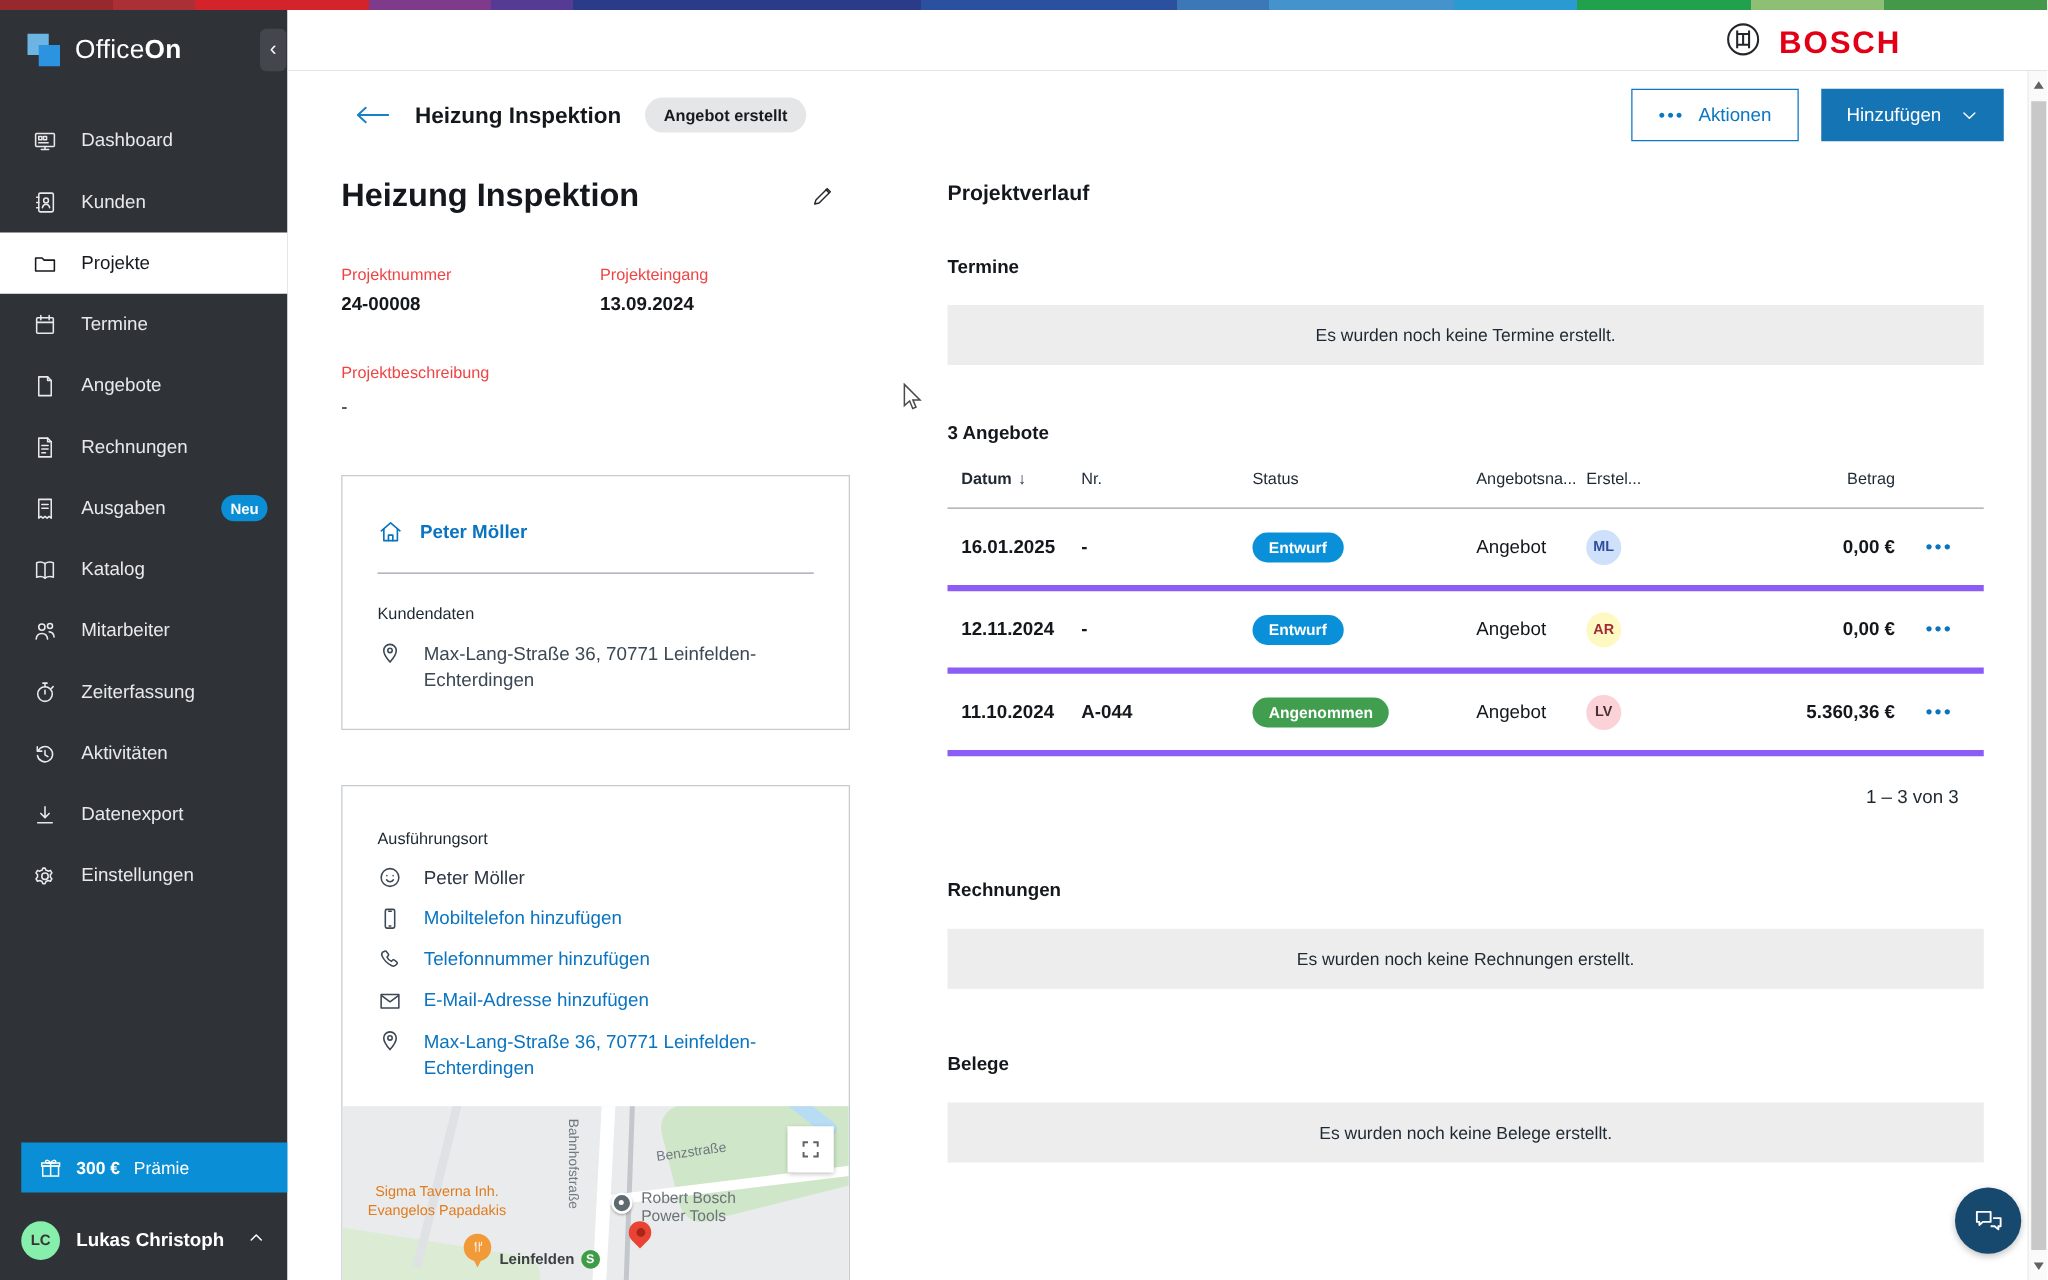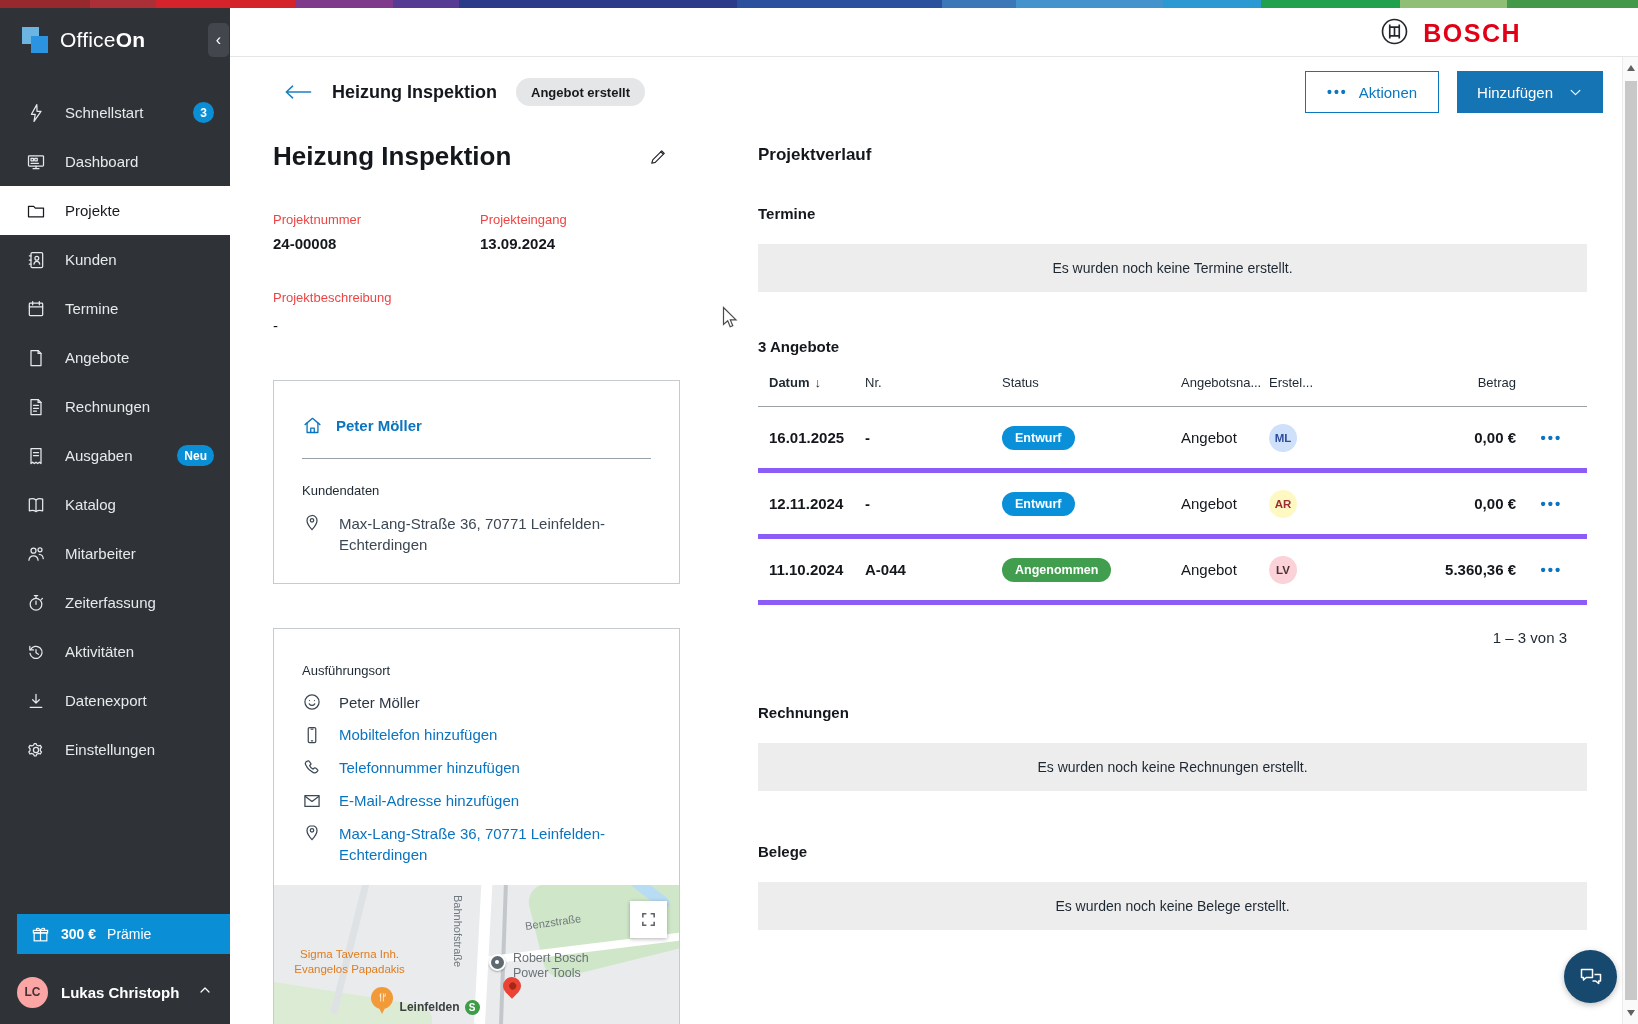--- a/index.html
+++ b/index.html
@@ -37,21 +37,21 @@
   .nav-badge { margin-left:auto; background:#0a8fd6; color:#fff; border-radius:11px; min-width:21px;
     height:21px; padding:0 7px; font-size:12px; font-weight:700; display:flex; align-items:center;
     justify-content:center; }
   .sidebar-bottom { margin-top:auto; padding-bottom:10px; }
   .premium-btn { margin:0 17px 16px; width:220px; height:40px; background:#0a8fd6; border:none;
     color:#fff; font-size:14px; display:flex; align-items:center; gap:11px; padding:0 14px;
     cursor:pointer; font-family:inherit; }
   .premium-btn svg { width:19px; height:19px; stroke:#fff; fill:none; stroke-width:1.5; }
   .premium-btn b { font-weight:700; }
   .user-row { display:flex; align-items:center; gap:13px; padding:0 17px; height:44px; cursor:pointer; }
-  .user-avatar { width:31px; height:31px; border-radius:50%; background:#fca5a5; color:#3f3237;
+  .user-avatar { width:31px; height:31px; border-radius:50%; background:#86efac; color:#3f3237;
     font-size:12px; font-weight:700; display:flex; align-items:center; justify-content:center; flex:none; }
   .user-name { color:#fff; font-size:15px; font-weight:600; }
   .user-chevron { margin-left:auto; }
   .user-chevron svg { width:16px; height:16px; stroke:#fff; fill:none; stroke-width:1.8;
     stroke-linecap:round; stroke-linejoin:round; }
 
   
   .topbar { position:absolute; left:230px; right:0; top:8px; height:49px; background:#fff;
     border-bottom:1px solid #e3e5e7; }
   .bosch-logo { position:absolute; right:117px; top:8px; display:flex; align-items:center; gap:13px; }
@@ -219,55 +219,46 @@
           <div class="logo-sq-front"></div>
       </div>
       <div class="logo-text"><span>Office</span><b>On</b></div>
       <button class="collapse-btn">‹</button>
     </div>
 
     <nav class="nav">
       <div class="nav-item">
         <span class="nav-icon">
             <svg viewBox="0 0 24 24">
-              <path d="M13 2 6.5 13.5h4.6L9.6 22 18 10h-4.8z"></path>
-            </svg>
-          </span>
-        <span class="nav-label">Schnellstart</span>
-        <span class="nav-badge">3</span>
-      </div>
-      <div class="nav-item">
-        <span class="nav-icon">
-            <svg viewBox="0 0 24 24">
               <rect x="3" y="4.5" width="18" height="12.5" rx="1"></rect>
               <rect x="6" y="7.5" width="3" height="3"></rect>
               <rect x="10.5" y="7.5" width="3" height="3"></rect>
               <path d="M6 13.5h9M12 17v3M8.5 20h7"></path>
             </svg>
           </span>
         <span class="nav-label">Dashboard</span>
       </div>
-      <div class="nav-item active">
-        <span class="nav-icon">
-            <svg viewBox="0 0 24 24">
-              <path d="M3 6.5h6.2l2 2H21V19H3z"></path>
-            </svg>
-          </span>
-        <span class="nav-label">Projekte</span>
-      </div>
       <div class="nav-item">
         <span class="nav-icon">
             <svg viewBox="0 0 24 24">
               <rect x="6" y="3" width="14" height="18" rx="1.5"></rect>
               <path d="M4 7h2M4 12h2M4 17h2"></path>
               <circle cx="13" cy="10" r="2.3"></circle>
               <path d="M9.5 17c.5-2.3 2-3.4 3.5-3.4s3 1.1 3.5 3.4"></path>
             </svg>
           </span>
         <span class="nav-label">Kunden</span>
+      </div>
+      <div class="nav-item active">
+        <span class="nav-icon">
+            <svg viewBox="0 0 24 24">
+              <path d="M3 6.5h6.2l2 2H21V19H3z"></path>
+            </svg>
+          </span>
+        <span class="nav-label">Projekte</span>
       </div>
       <div class="nav-item">
         <span class="nav-icon">
             <svg viewBox="0 0 24 24">
               <rect x="4" y="5" width="16" height="15" rx="1"></rect>
               <path d="M8 3v4M16 3v4M4 9.5h16"></path>
             </svg>
           </span>
         <span class="nav-label">Termine</span>
       </div>

